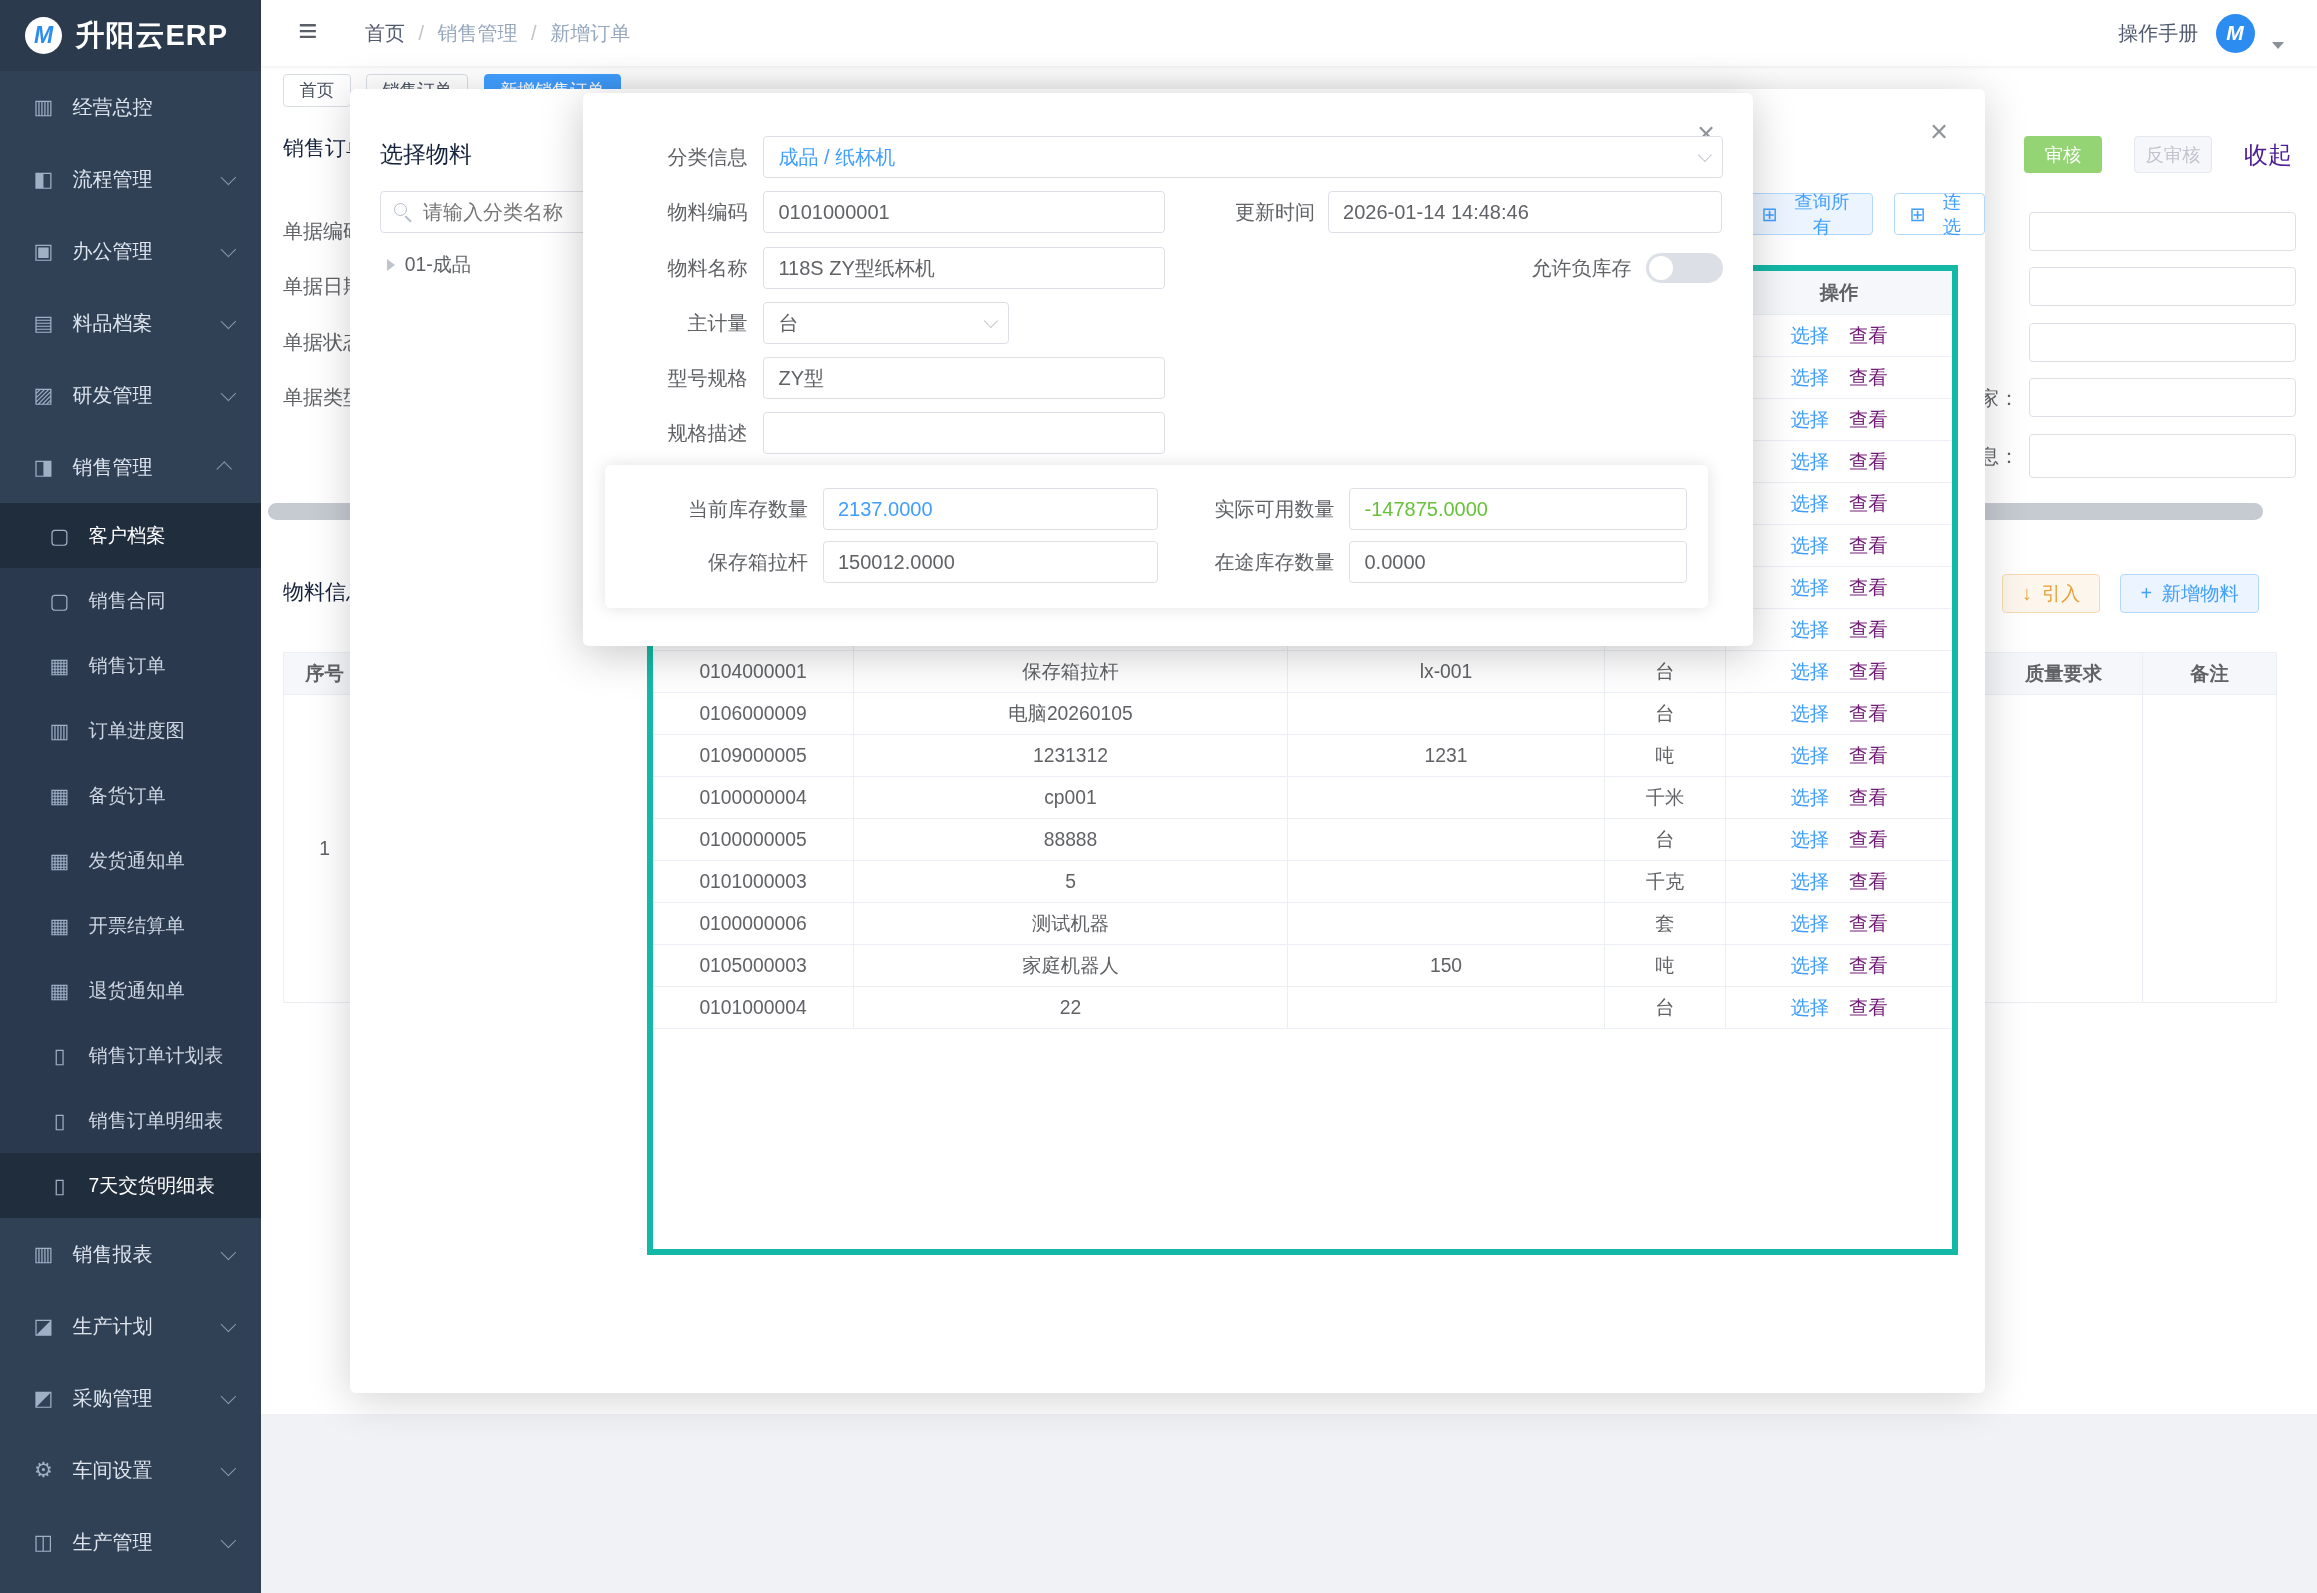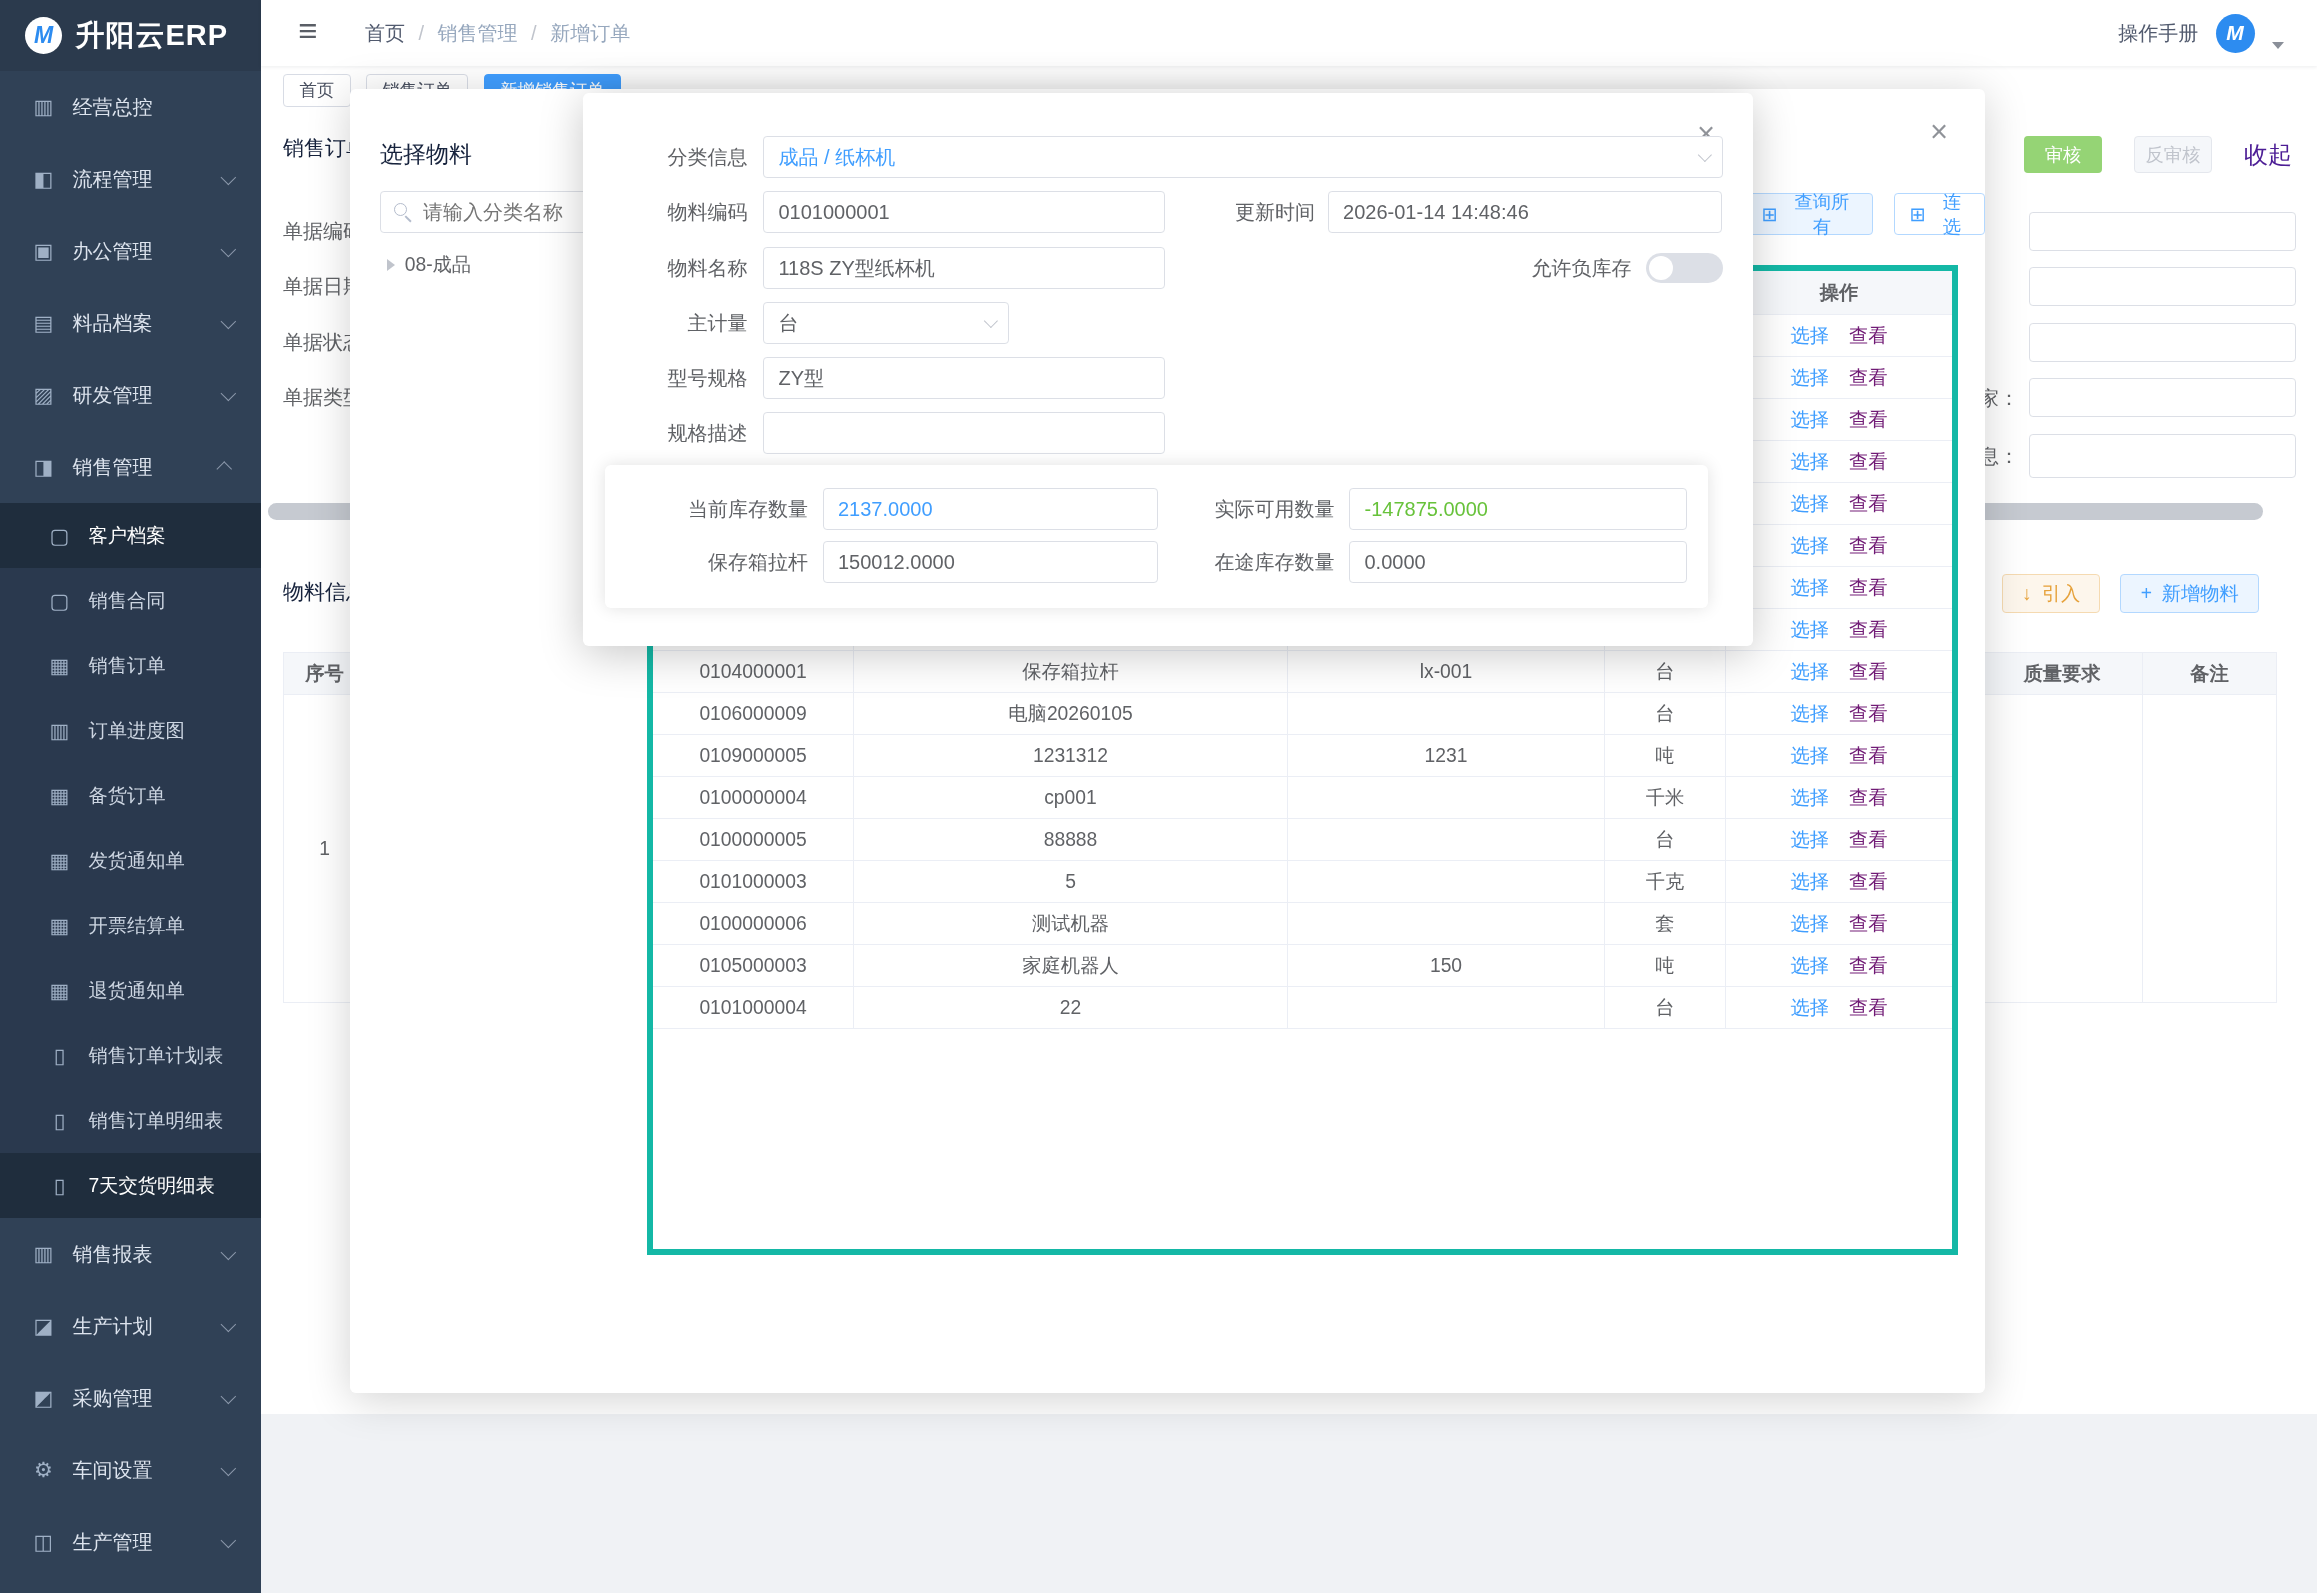--- a/index.html
+++ b/index.html
@@ -62,21 +62,21 @@
   .h-scrollbar { position:absolute; left:6.8px; top:437px; width:1995px; height:17.4px; border-radius:8.7px; background:#c6cad1; cursor:pointer; }
   .mat-title { position:absolute; left:22px; top:512px; font-size:21px; color:#17233d; }
   .mat-actions { position:absolute; left:1741px; top:508px; display:flex; gap:20px; }
   .btn-import { height:39px; padding:0 19.3px; background:#fdf6ec; border:1px solid #f5dab1; color:#e6a23c; gap:9.7px; font-size:19.3px; }
   .btn-addmat { height:39px; padding:0 19.3px; background:#ecf5ff; border:1px solid #b3d8ff; color:#409eff; gap:9.7px; font-size:19.3px; }
   .btable { position:absolute; left:22px; top:586px; width:1994px; background:#fff; border:1px solid #ebeef5; }
   .bt-header { display:flex; height:42px; background:#f5f7fa; border-bottom:1px solid #ebeef5; font-size:19.3px; color:#606266; font-weight:bold; }
   .bt-row { display:flex; height:307px; font-size:19.3px; }
   .bt-c1 { width:82px; display:flex; align-items:center; justify-content:center; border-right:1px solid #ebeef5; flex:none; }
   .bt-mid { flex:1; }
-  .bt-cq { width:164px; display:flex; align-items:center; justify-content:center; border-left:4px solid #c2410c; flex:none; }
+  .bt-cq { width:164px; display:flex; align-items:center; justify-content:center; border-left:7px solid #c2410c; flex:none; }
   .bt-cr { width:134px; display:flex; align-items:center; justify-content:center; border-left:1px solid #ebeef5; flex:none; }
 
   
   .modal { position:absolute; background:#fff; border-radius:5.8px; }
   .picker { left:350px; top:89px; width:1635px; height:1304px; box-shadow:0 5.8px 44px rgba(0,0,0,.18); z-index:10; }
   .detail { left:583px; top:93px; width:1170px; height:553px; box-shadow:0 7.7px 44px rgba(0,0,0,.22); z-index:20; }
   .modal-close { position:absolute; font-size:31px; color:#909399; line-height:1; cursor:pointer; }
   .pk-close { left:1580px; top:27px; }
   .dt-close { left:1114px; top:25px; }
   .pk-title { position:absolute; left:30px; top:50px; font-size:23px; color:#17233d; }
@@ -354,21 +354,21 @@
     <div class="pk-title">选择物料</div>
     <span class="modal-close pk-close">×</span>
 
     <div class="pk-search">
       <span class="mag"></span>
       <input class="inp" placeholder="请输入分类名称" style="">
     </div>
 
     <div class="pk-tree">
       <span class="tree-caret"></span>
-      <span>08-成品</span>
+      <span>01-成品</span>
     </div>
 
     <div class="pk-actions">
       <button class="gbtn btn-queryall">
         <span class="gicon">⊞</span>
         <span>查询所有</span>
       </button>
       <button class="gbtn btn-multi">
         <span class="gicon">⊞</span>
         <span>连选</span>

